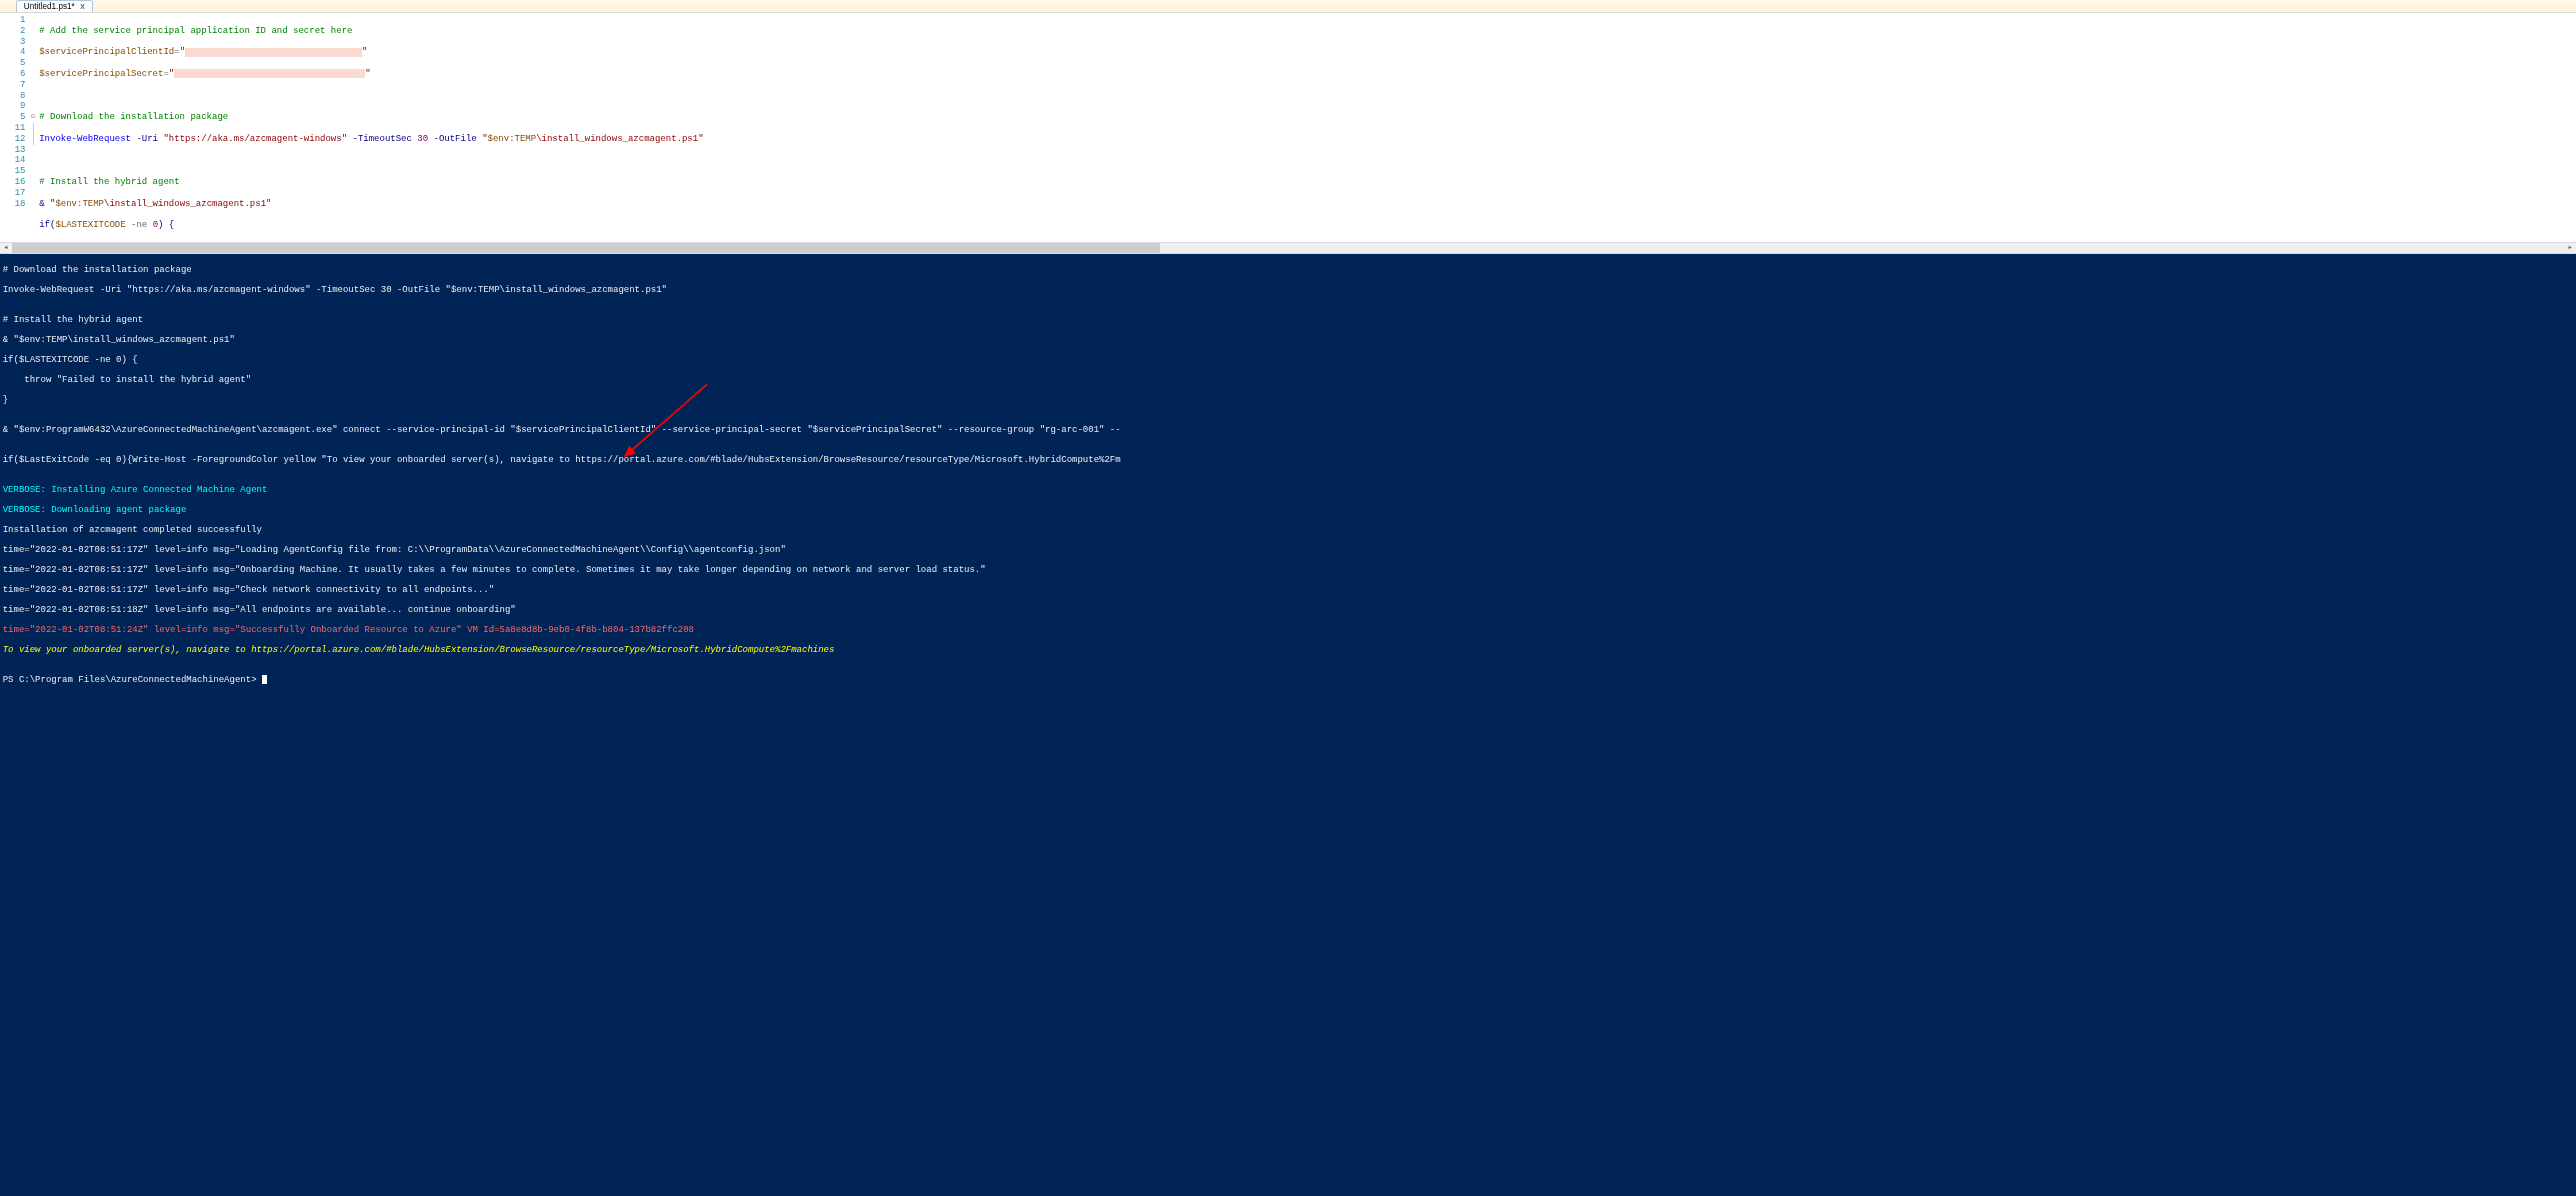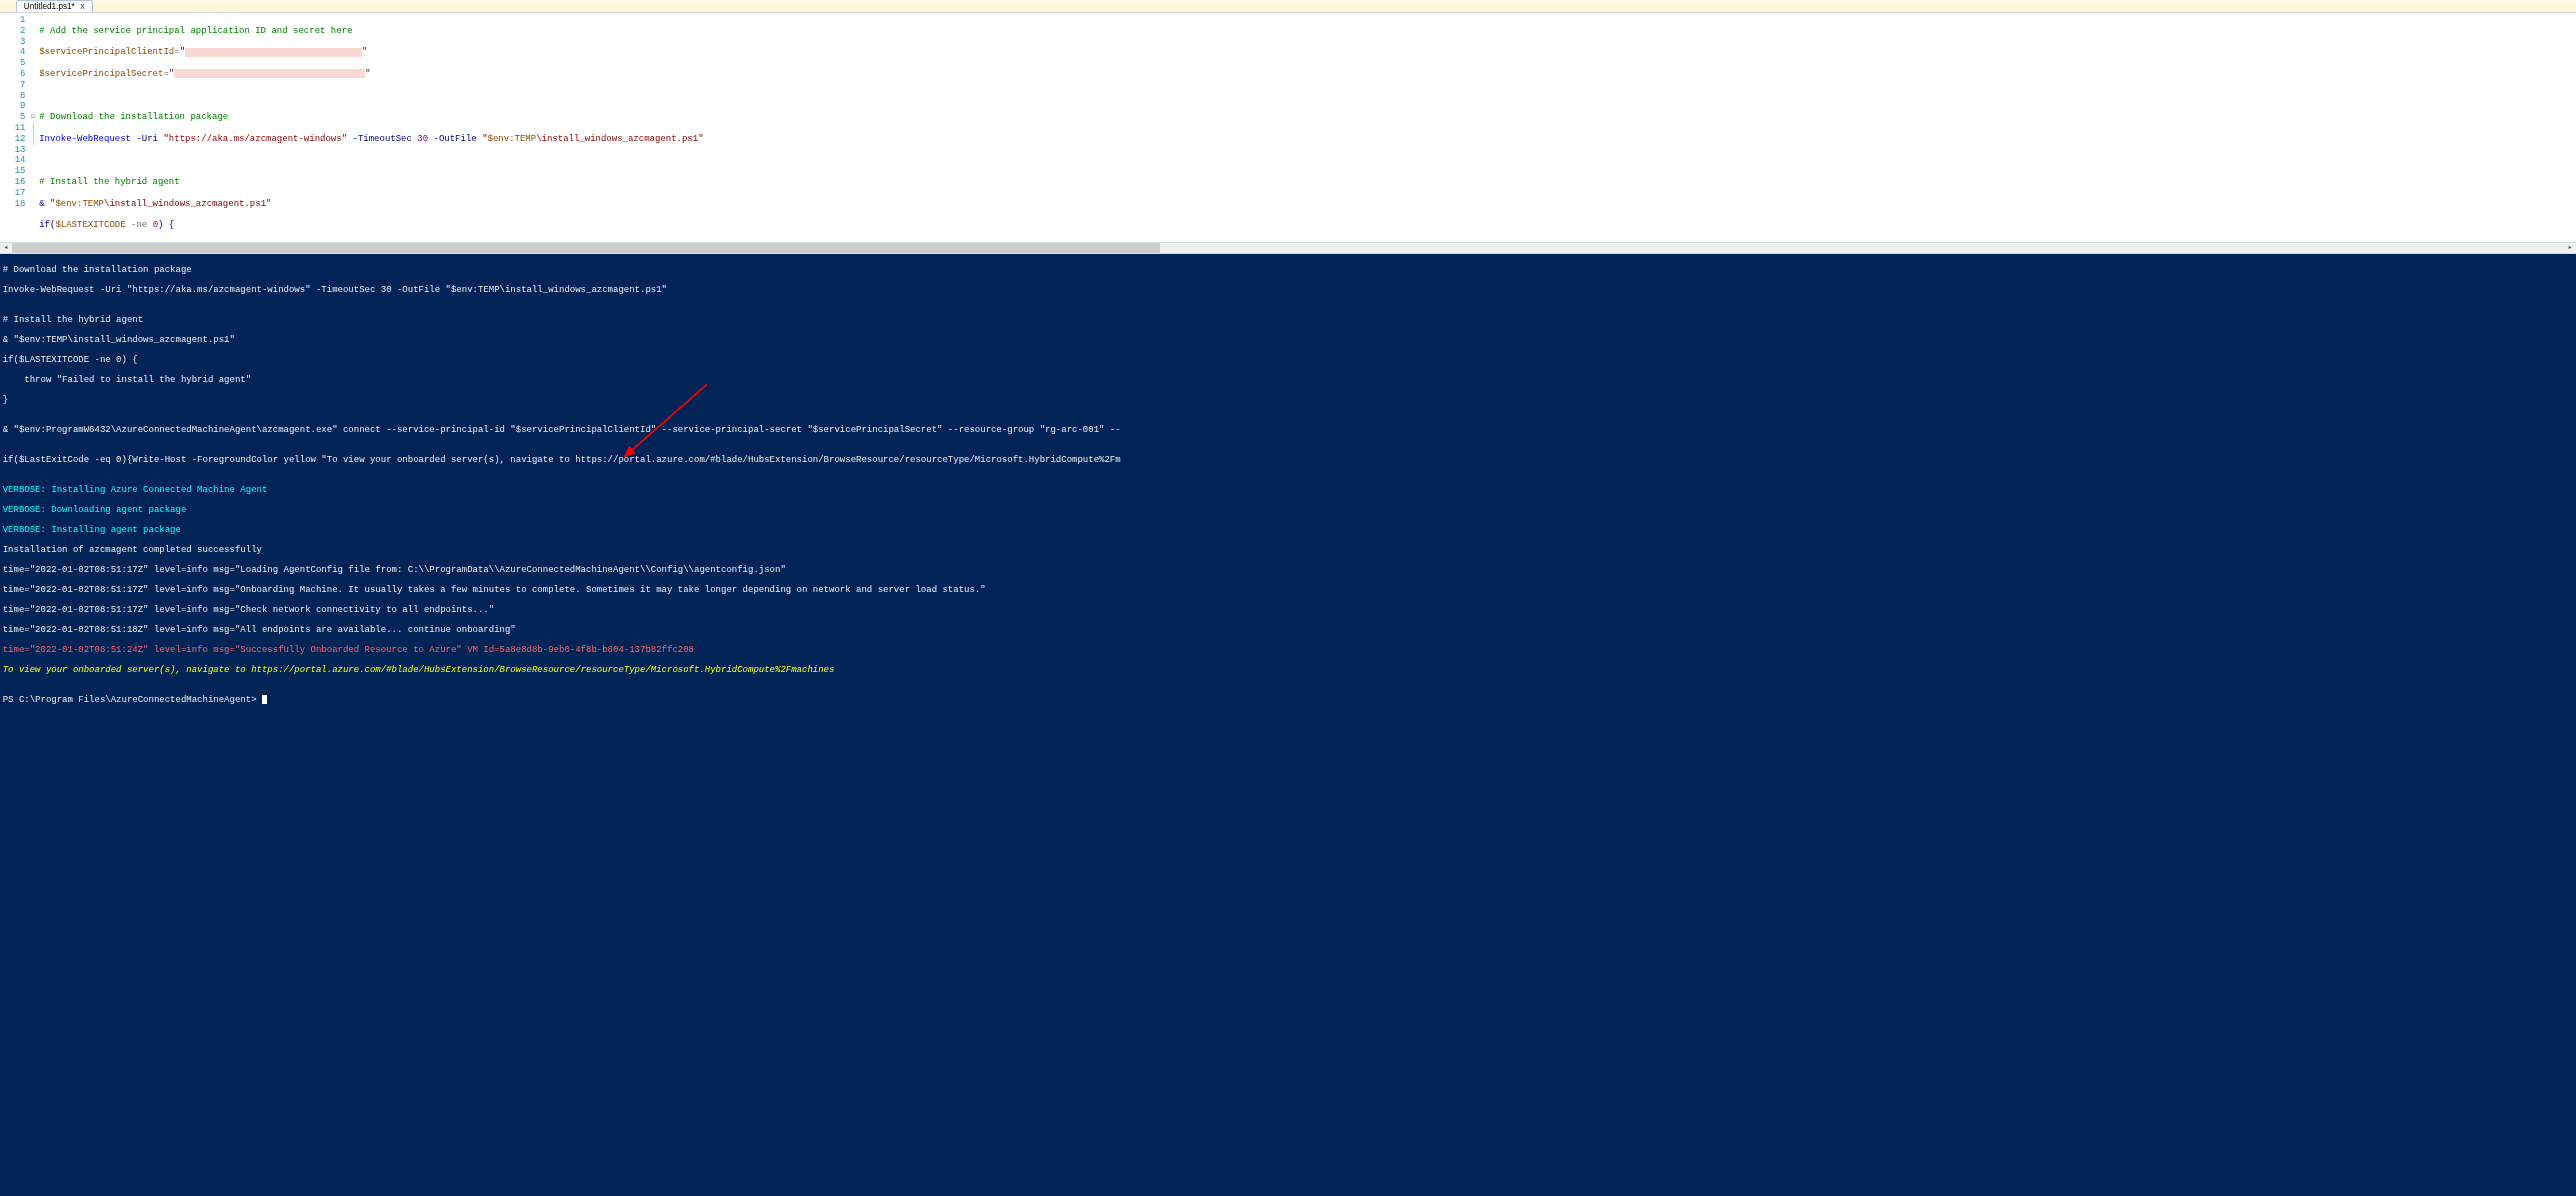--- a/index.html
+++ b/index.html
@@ -243,21 +243,20 @@
 <div>if($LASTEXITCODE -ne 0) {</div>
 <div>    throw "Failed to install the hybrid agent"</div>
 <div>}</div>
 <div></div>
 <div>&amp; "$env:ProgramW6432\AzureConnectedMachineAgent\azcmagent.exe" connect --service-principal-id "$servicePrincipalClientId" --service-principal-secret "$servicePrincipalSecret" --resource-group "rg-arc-001" --</div>
 <div></div>
 <div>if($LastExitCode -eq 0){Write-Host -ForegroundColor yellow "To view your onboarded server(s), navigate to https://portal.azure.com/#blade/HubsExtension/BrowseResource/resourceType/Microsoft.HybridCompute%2Fm</div>
 <div></div>
 <div class="c-cyan">VERBOSE: Installing Azure Connected Machine Agent</div>
 <div class="c-cyan">VERBOSE: Downloading agent package</div>
-<div class="c-cyan">VERBOSE: Installing agent package</div>
 <div>Installation of azcmagent completed successfully</div>
 <div>time="2022-01-02T08:51:17Z" level=info msg="Loading AgentConfig file from: C:\\ProgramData\\AzureConnectedMachineAgent\\Config\\agentconfig.json"</div>
 <div>time="2022-01-02T08:51:17Z" level=info msg="Onboarding Machine. It usually takes a few minutes to complete. Sometimes it may take longer depending on network and server load status."</div>
 <div>time="2022-01-02T08:51:17Z" level=info msg="Check network connectivity to all endpoints..."</div>
 <div>time="2022-01-02T08:51:18Z" level=info msg="All endpoints are available... continue onboarding"</div>
 <div class="c-red">time="2022-01-02T08:51:24Z" level=info msg="Successfully Onboarded Resource to Azure" VM Id=5a8e8d8b-9eb0-4f8b-b804-137b82ffc208</div>
 <div class="c-yellow">To view your onboarded server(s), navigate to https://portal.azure.com/#blade/HubsExtension/BrowseResource/resourceType/Microsoft.HybridCompute%2Fmachines</div>
 <div></div>
 <div><span>PS C:\Program Files\AzureConnectedMachineAgent&gt; </span><span class="cursor"></span></div>
 

